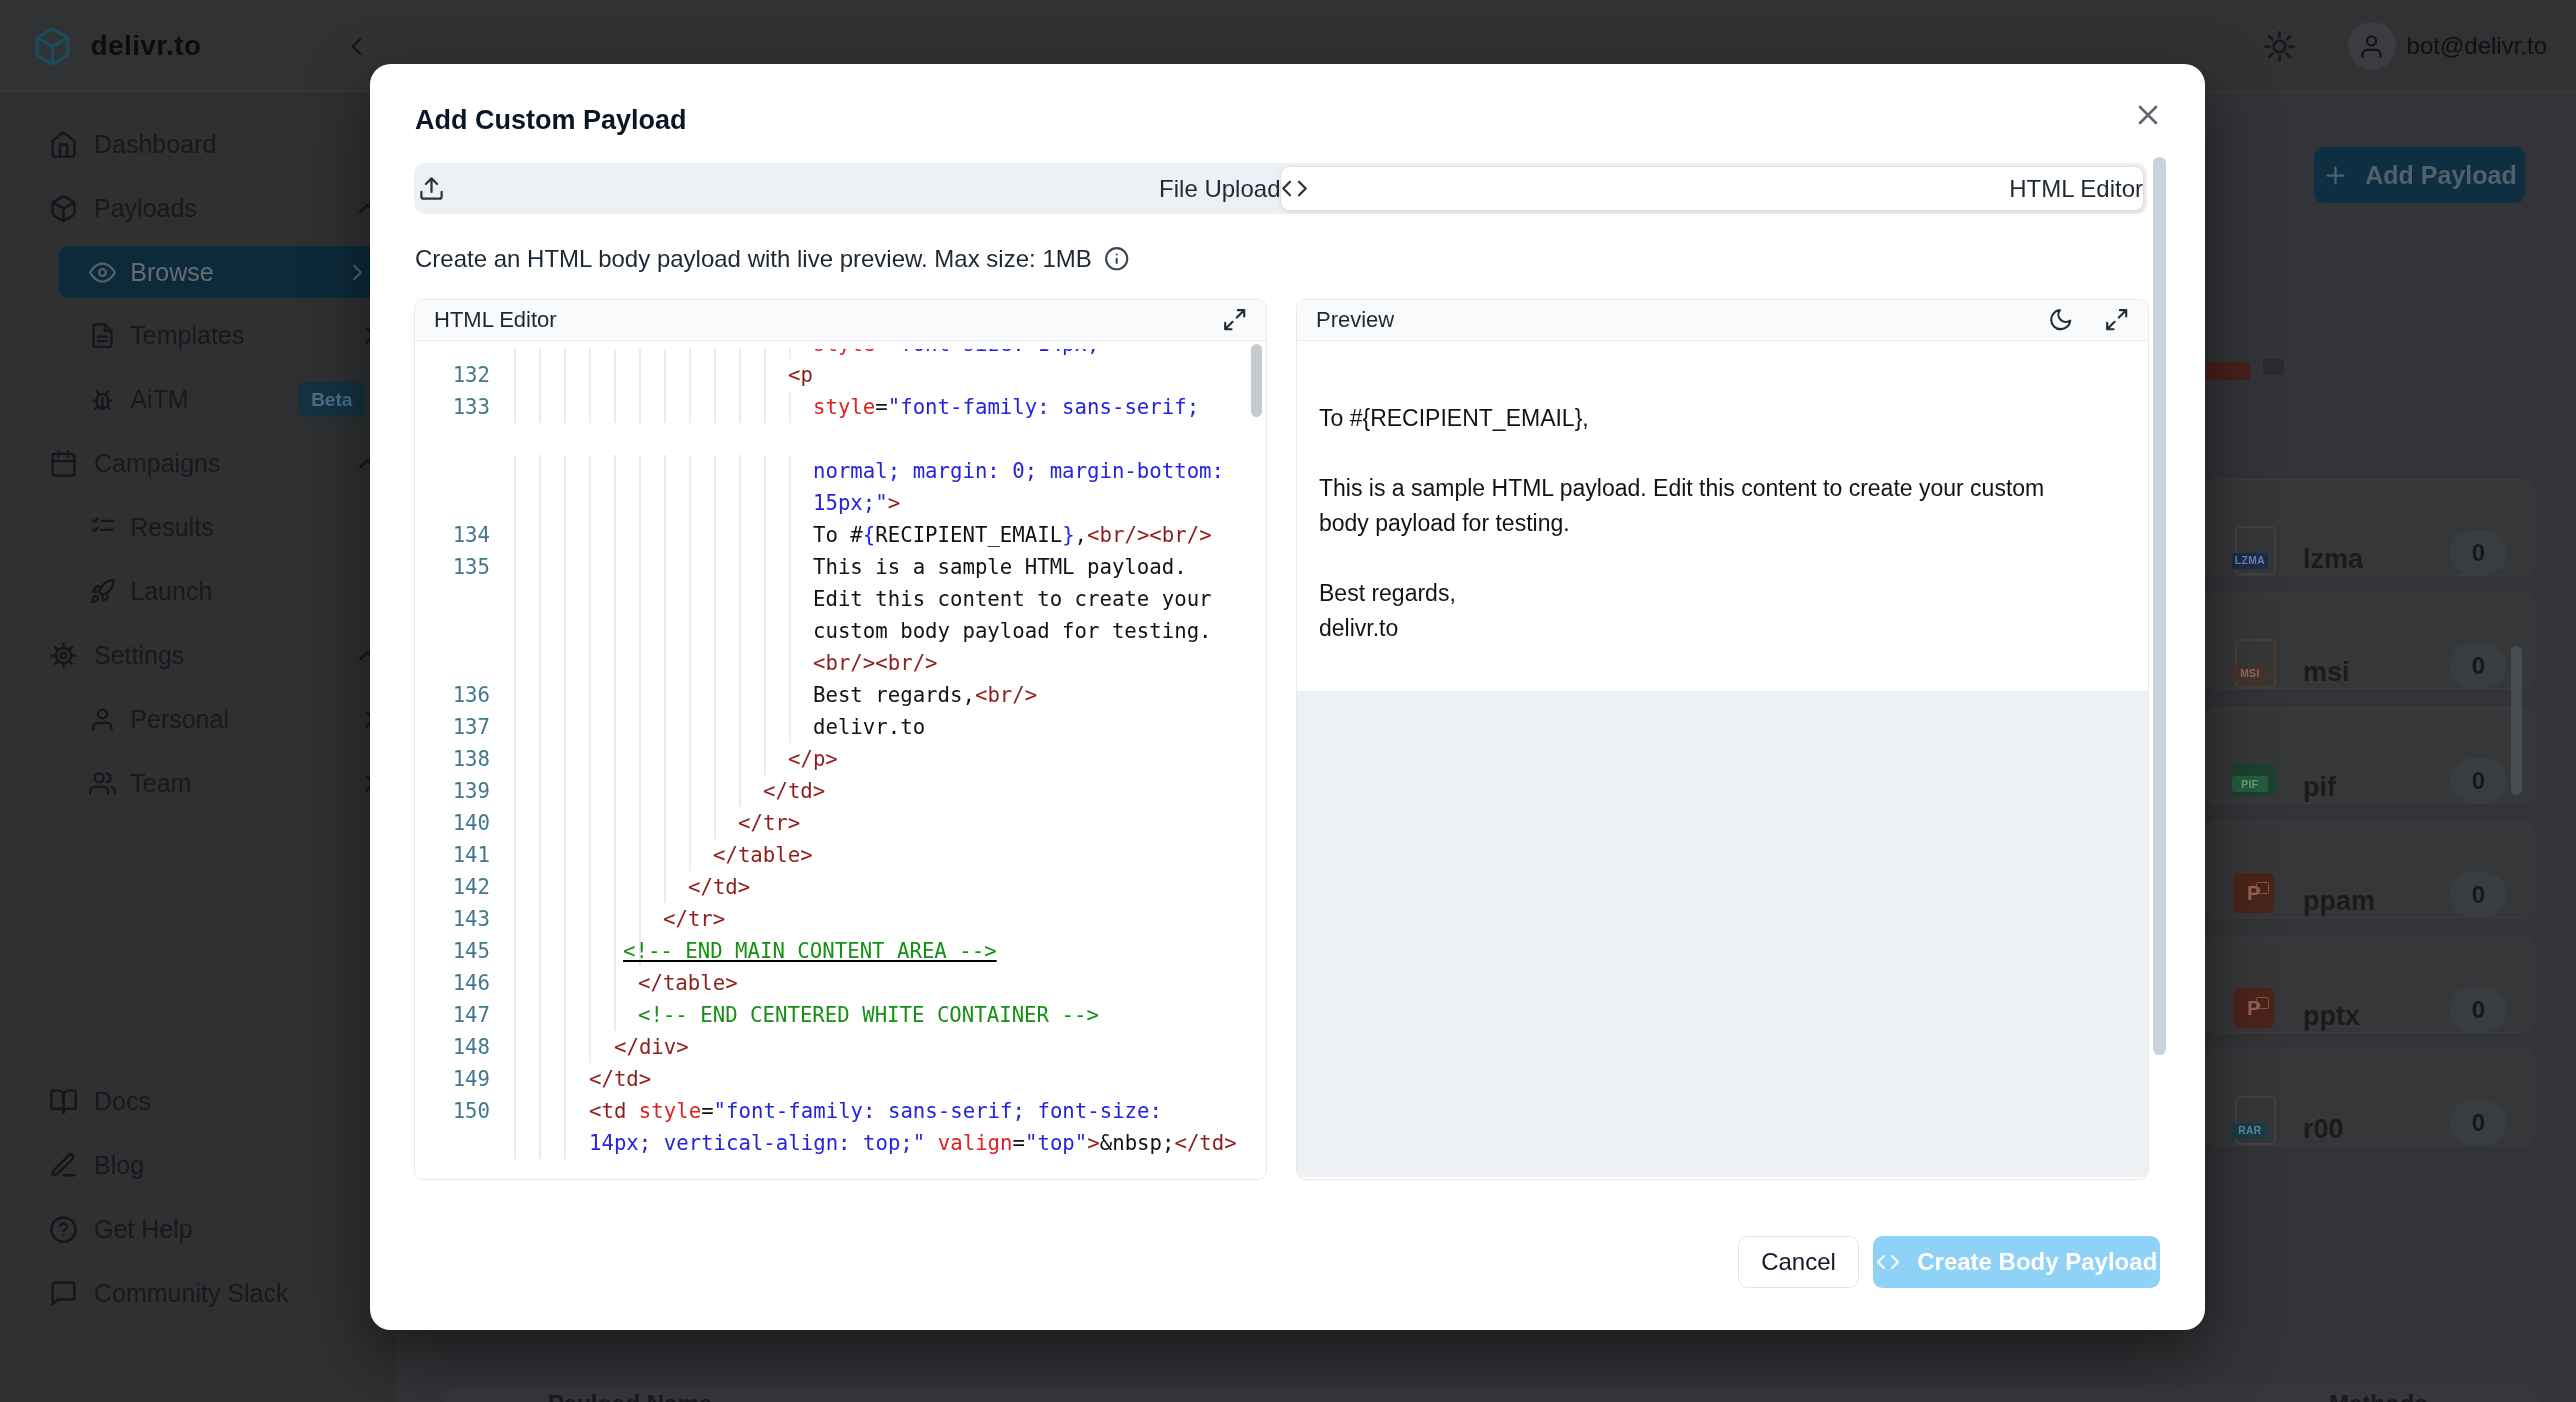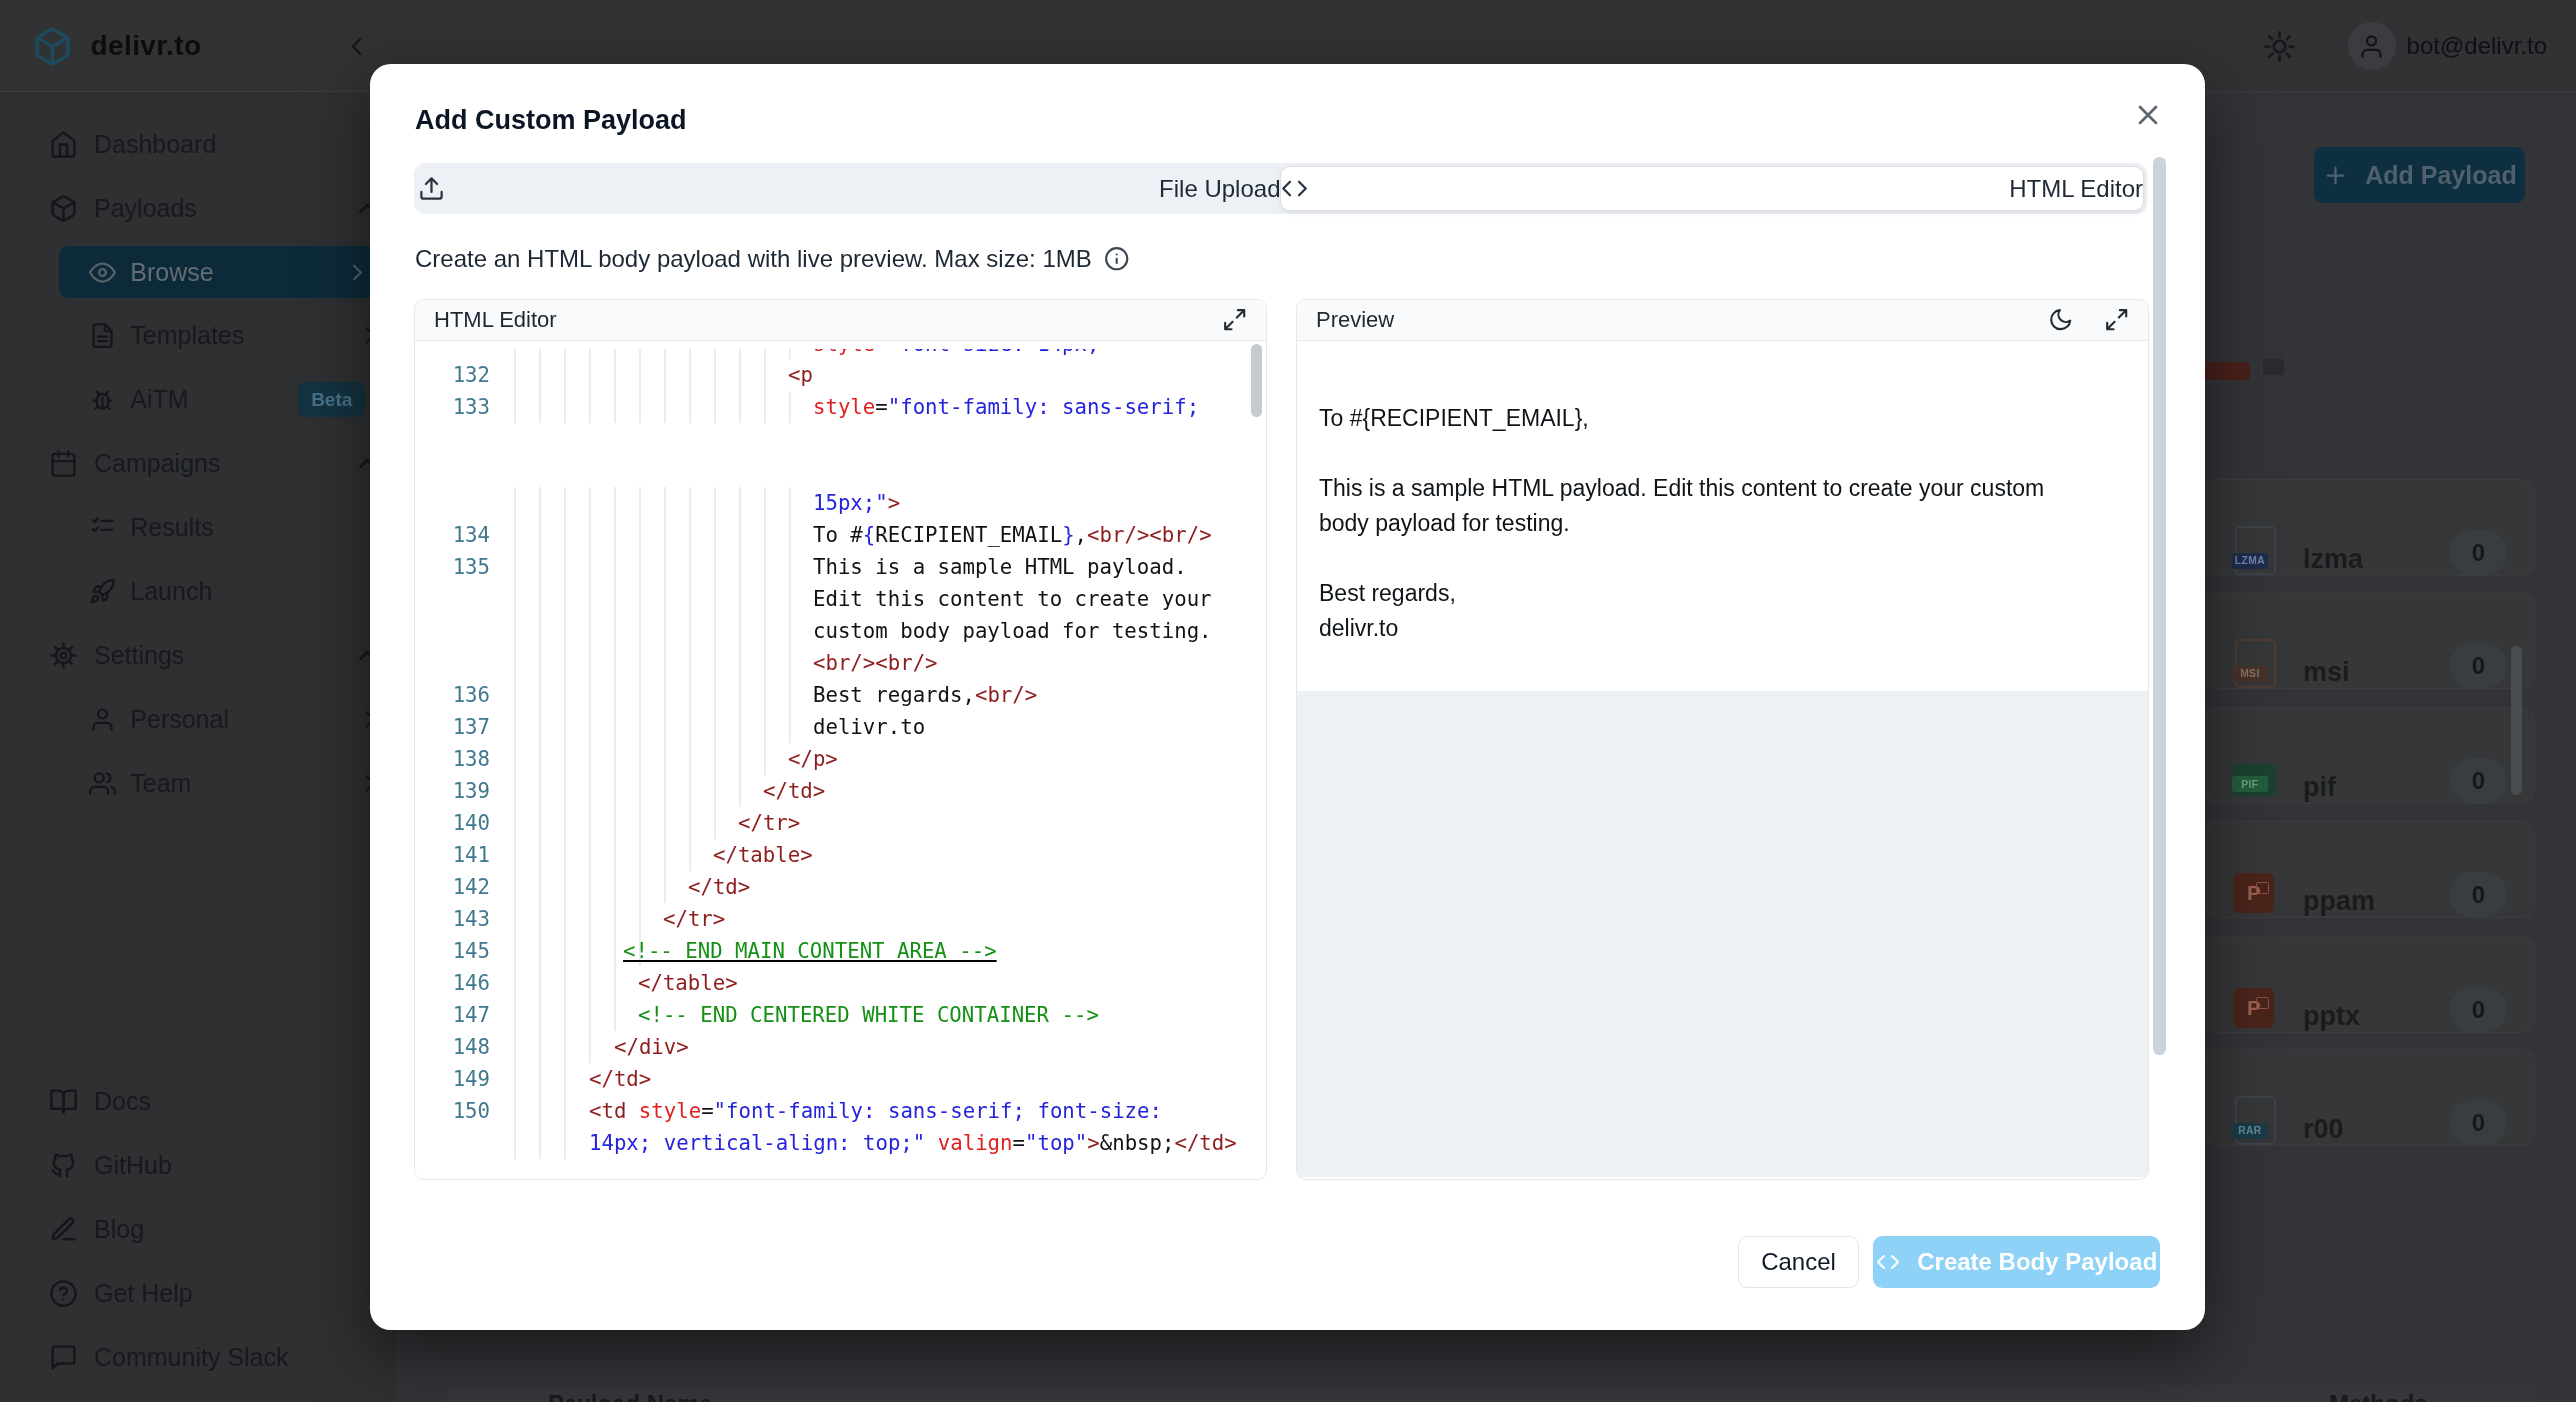--- a/index.html
+++ b/index.html
@@ -292,28 +292,20 @@
             <svg viewBox="0 0 24 24">
               <path d="M2 3h6a4 4 0 014 4v14a3 3 0 00-3-3H2z"></path>
               <path d="M22 3h-6a4 4 0 00-4 4v14a3 3 0 013-3h7z"></path>
             </svg>
           </span>
           <span>Docs</span>
         </div>
         <div class="sb-item lvl0">
           <span class="icn">
             <svg viewBox="0 0 24 24">
-              <path d="M9 19c-4.5 1.5-4.5-2.5-6-3m12 5v-3.5c0-1 .1-1.4-.5-2 2.8-.3 5.5-1.4 5.5-6a4.6 4.6 0 00-1.3-3.2 4.2 4.2 0 00-.1-3.2s-1.1-.3-3.5 1.3a12.3 12.3 0 00-6.2 0C6.5 2.8 5.4 3.1 5.4 3.1a4.2 4.2 0 00-.1 3.2A4.6 4.6 0 004 9.5c0 4.6 2.7 5.7 5.5 6-.6.6-.6 1.2-.5 2V21"></path>
-            </svg>
-          </span>
-          <span>GitHub</span>
-        </div>
-        <div class="sb-item lvl0">
-          <span class="icn">
-            <svg viewBox="0 0 24 24">
               <path d="M12 20h9"></path>
               <path d="M16.5 3.5a2.1 2.1 0 013 3L7 19l-4 1 1-4z"></path>
             </svg>
           </span>
           <span>Blog</span>
         </div>
         <div class="sb-item lvl0">
           <span class="icn">
             <svg viewBox="0 0 24 24">
               <circle cx="12" cy="12" r="10"></circle>
@@ -455,20 +447,21 @@
             </div>
             <div class="code-row">
               <div class="gut">133</div>
               <div class="cl" style="padding-left: 299px; background-image: repeating-linear-gradient(to right, rgb(233, 235, 238) 0px, rgb(233, 235, 238) 1.6px, rgba(0, 0, 0, 0) 1.6px, rgba(0, 0, 0, 0) 25px); background-size: 299px 100%; background-repeat: no-repeat;"><span class="tk-a">style</span><span class="tk-p">=</span><span class="tk-s">"font-family: sans-serif;</span></div>
             </div>
             <div class="code-row">
               <div class="gut"></div>
             </div>
             <div class="code-row">
               <div class="gut"></div>
+              <div class="cl" style="padding-left: 299px; background-image: repeating-linear-gradient(to right, rgb(233, 235, 238) 0px, rgb(233, 235, 238) 1.6px, rgba(0, 0, 0, 0) 1.6px, rgba(0, 0, 0, 0) 25px); background-size: 299px 100%; background-repeat: no-repeat;"><span class="tk-s">normal; margin: 0; margin-bottom:</span></div>
             </div>
             <div class="code-row">
               <div class="gut"></div>
               <div class="cl" style="padding-left: 299px; background-image: repeating-linear-gradient(to right, rgb(233, 235, 238) 0px, rgb(233, 235, 238) 1.6px, rgba(0, 0, 0, 0) 1.6px, rgba(0, 0, 0, 0) 25px); background-size: 299px 100%; background-repeat: no-repeat;"><span class="tk-s">15px;"</span><span class="tk-t">&gt;</span></div>
             </div>
             <div class="code-row">
               <div class="gut">134</div>
               <div class="cl" style="padding-left: 299px; background-image: repeating-linear-gradient(to right, rgb(233, 235, 238) 0px, rgb(233, 235, 238) 1.6px, rgba(0, 0, 0, 0) 1.6px, rgba(0, 0, 0, 0) 25px); background-size: 299px 100%; background-repeat: no-repeat;"><span class="tk-p">To #</span><span class="tk-b">{</span><span class="tk-p">RECIPIENT_EMAIL</span><span class="tk-b">}</span><span class="tk-p">,</span><span class="tk-t">&lt;br/&gt;&lt;br/&gt;</span></div>
             </div>
             <div class="code-row">

